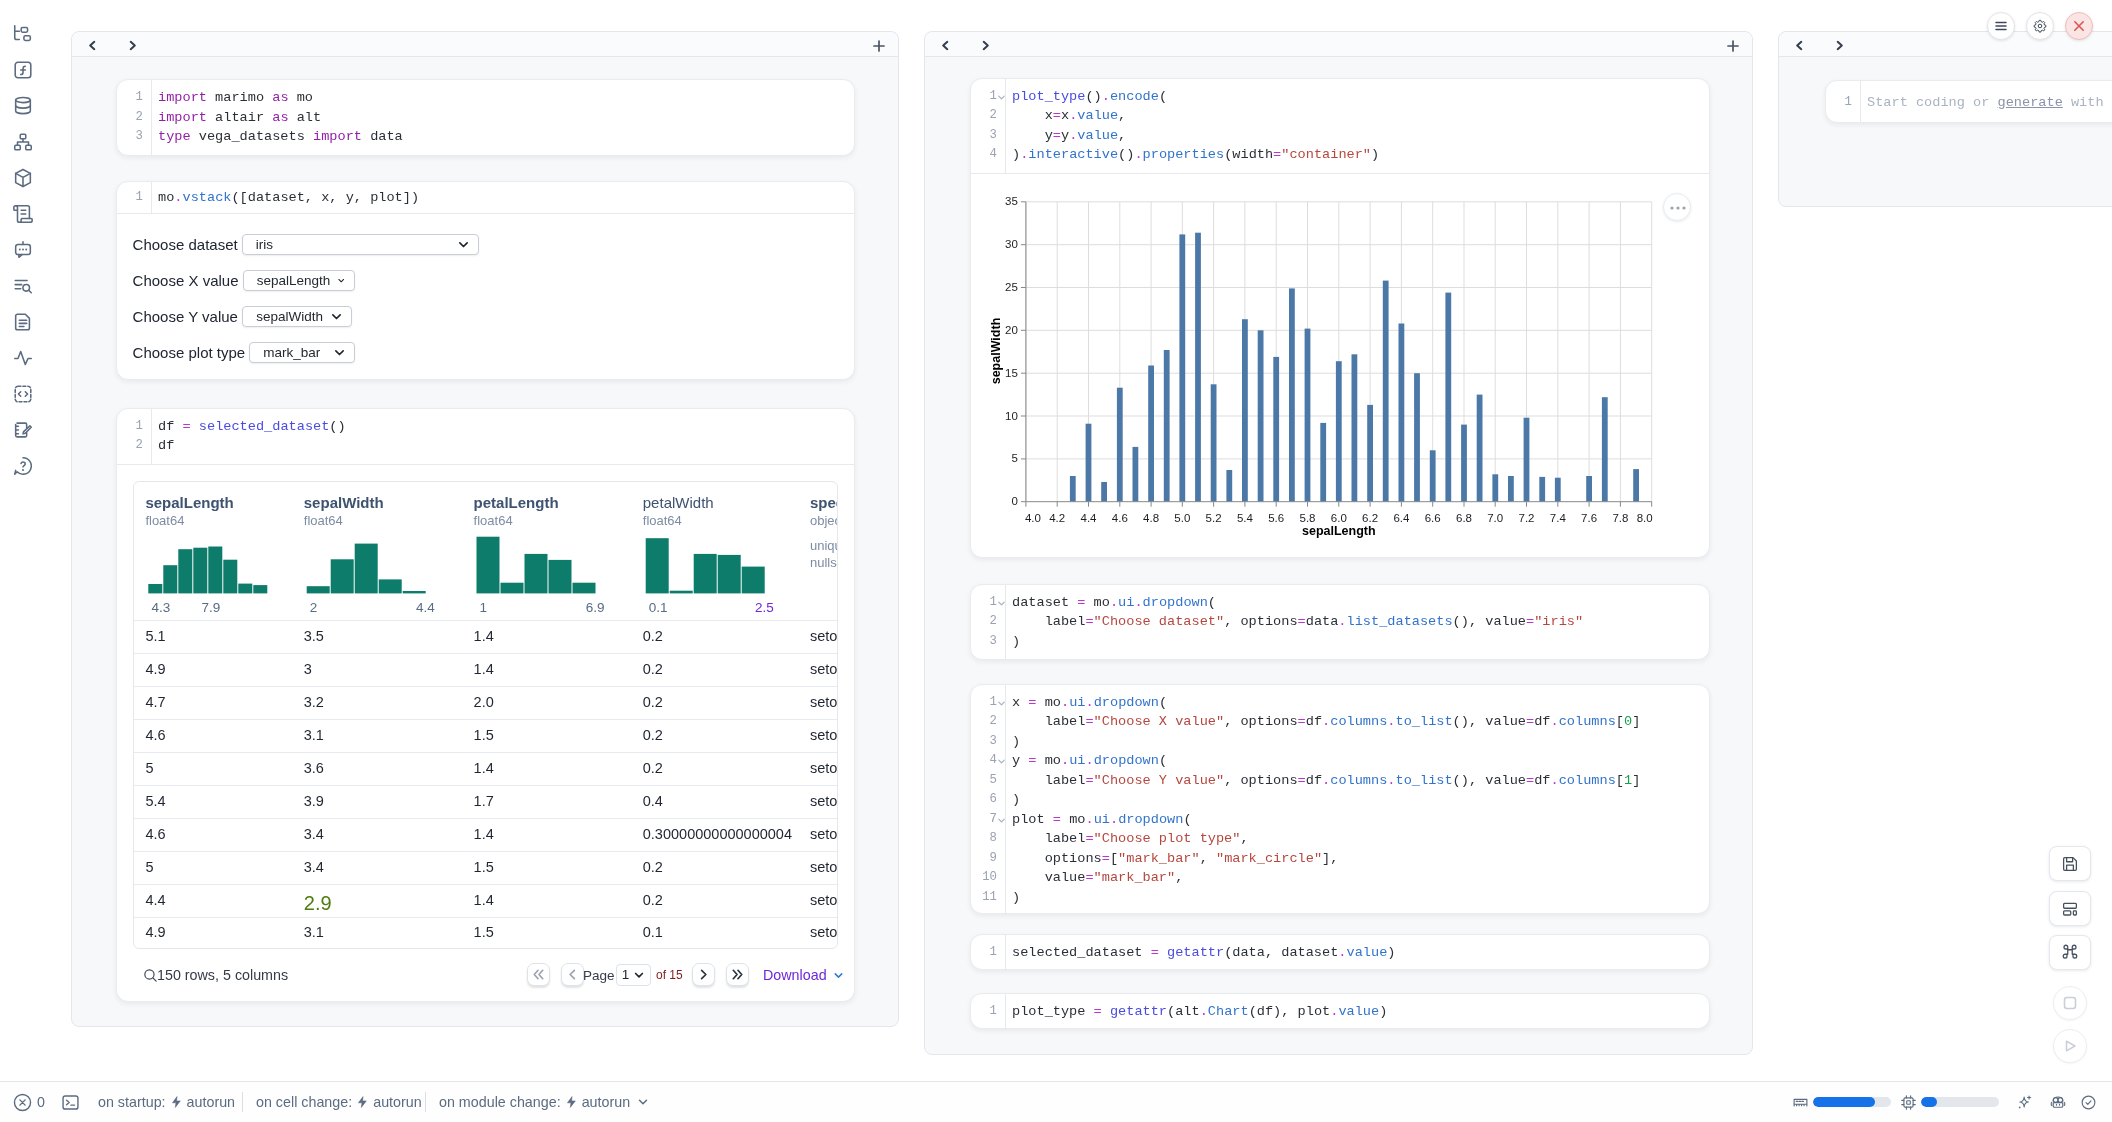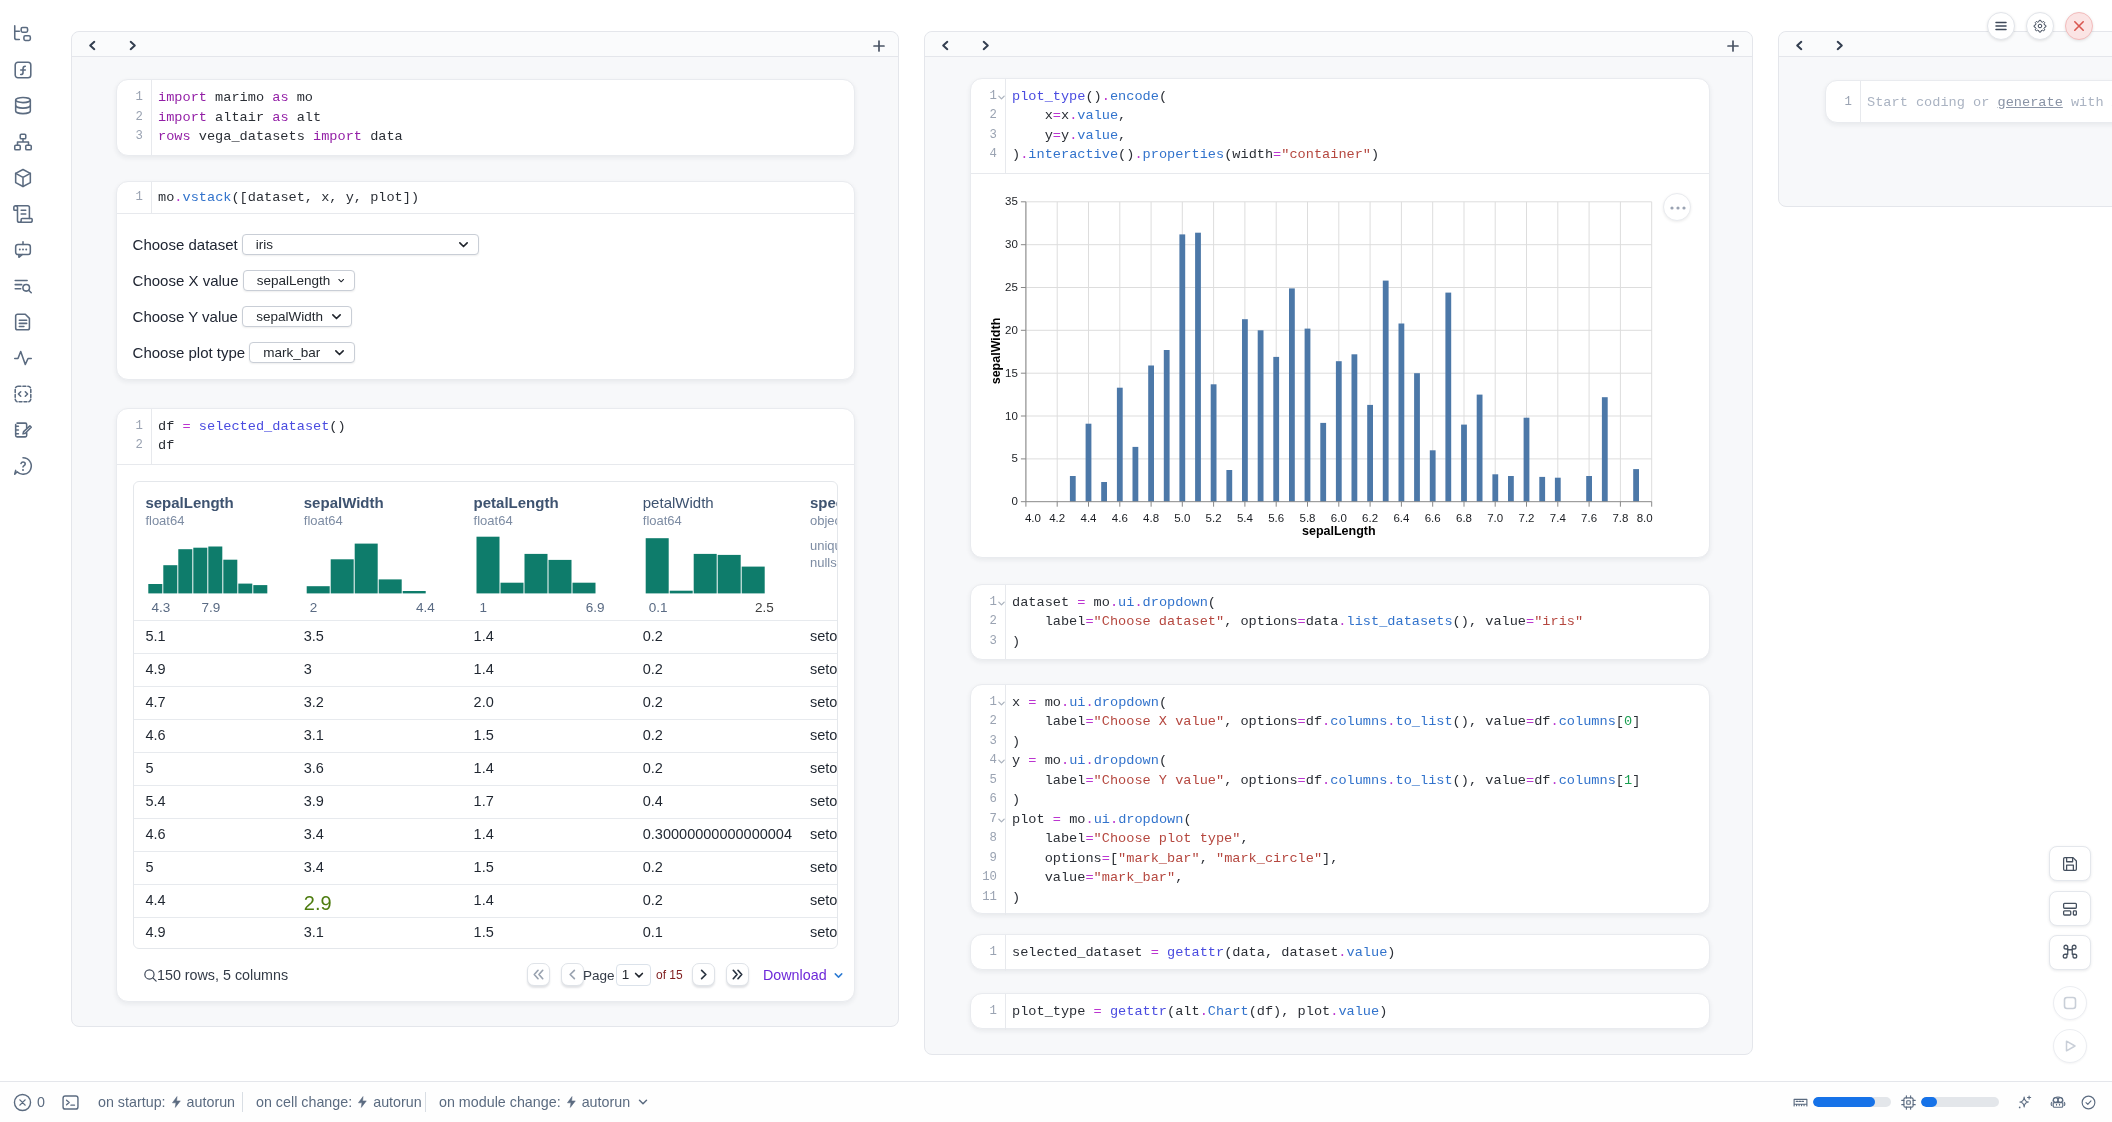--- a/index.html
+++ b/index.html
@@ -159,21 +159,21 @@
           <path d="M3.7 1.8 L7.8 5.5 L3.7 9.2" fill="none" stroke="#333e50" stroke-width="2.0" stroke-linecap="round" stroke-linejoin="round"></path>
         </svg>
       </div>
     </div>
 </div>
 <div class="cell" style="left:116px;top:79px;width:739px;height:77px">
     <div class="code">
       <div class="gline"></div>
       <div class="ln"><span class="num">1</span><span class="kw">import</span> marimo <span class="kw">as</span> mo</div>
       <div class="ln"><span class="num">2</span><span class="kw">import</span> altair <span class="kw">as</span> alt</div>
-      <div class="ln"><span class="num">3</span><span class="kw">rows</span> vega_datasets <span class="kw">import</span> data</div>
+      <div class="ln"><span class="num">3</span><span class="kw">type</span> vega_datasets <span class="kw">import</span> data</div>
     </div>
   </div>
 <div class="cell" style="left:116px;top:180.8px;width:739px;height:199.7px">
     <div class="code obr" style="padding:6px 0">
       <div class="gline"></div>
       <div class="ln"><span class="num">1</span>mo<span class="op">.</span><span class="mt">vstack</span>([dataset, x, y, plot])</div>
     </div>
     <div class="drow" style="top:52.5px">Choose dataset&nbsp;<span class="selbox" style="width:237px">iris<svg width="13" height="13" viewBox="0 0 16 16" style="margin-left:7px">
           <path d="M3.5 6 8 10.5 12.5 6" fill="none" stroke="#1f242c" stroke-width="2" stroke-linecap="round" stroke-linejoin="round"></path>
         </svg></span></div>
@@ -229,21 +229,21 @@
           <rect x="607.7" y="84.6" width="23.0" height="26.8"></rect>
         </g>
       </svg>
       <div style="position:absolute;left:17.8px;top:118.4px;font-size:13.5px;color:#5a6b84">4.3</div>
       <div style="position:absolute;left:11.8px;top:118.4px;width:131px;text-align:center;font-size:13.5px;color:#5a6b84">7.9</div>
       <div style="position:absolute;left:176.2px;top:118.4px;font-size:13.5px;color:#5a6b84">2</div>
       <div style="position:absolute;left:170.2px;top:118.4px;width:131px;text-align:right;font-size:13.5px;color:#5a6b84">4.4</div>
       <div style="position:absolute;left:346.0px;top:118.4px;font-size:13.5px;color:#5a6b84">1</div>
       <div style="position:absolute;left:340.0px;top:118.4px;width:131px;text-align:right;font-size:13.5px;color:#5a6b84">6.9</div>
       <div style="position:absolute;left:515.2px;top:118.4px;font-size:13.5px;color:#5a6b84">0.1</div>
-      <div style="position:absolute;left:509.2px;top:118.4px;width:131px;text-align:right;font-size:13.5px;color:#404040">2.5</div>
+      <div style="position:absolute;left:509.2px;top:118.4px;width:131px;text-align:right;font-size:13.5px;color:#6d28d9">2.5</div>
       <div style="position:absolute;left:676.4px;top:12px;font-size:15px;font-weight:bold;color:#3e5370;white-space:nowrap">species</div>
       <div style="position:absolute;left:676.4px;top:31px;font-size:13px;color:#7d8ca3;white-space:nowrap">object</div>
       <div style="position:absolute;left:676.4px;top:56px;font-size:13px;color:#7d8ca3;white-space:nowrap">unique:</div>
       <div style="position:absolute;left:676.4px;top:73px;font-size:13px;color:#7d8ca3;white-space:nowrap">nulls:</div>
       <div style="position:absolute;left:0;top:138.8px;width:705px;height:32.96px;border-top:1px solid #e7eaee"></div>
       <div style="position:absolute;left:11.8px;top:146.3px;font-size:14.5px;color:#1f2630;white-space:nowrap">5.1</div>
       <div style="position:absolute;left:170.2px;top:146.3px;font-size:14.5px;color:#1f2630;white-space:nowrap">3.5</div>
       <div style="position:absolute;left:340.0px;top:146.3px;font-size:14.5px;color:#1f2630;white-space:nowrap">1.4</div>
       <div style="position:absolute;left:509.2px;top:146.3px;font-size:14.5px;color:#1f2630;white-space:nowrap">0.2</div>
       <div style="position:absolute;left:676.4px;top:146.3px;font-size:14.5px;color:#1f2630;white-space:nowrap">setosa</div>

